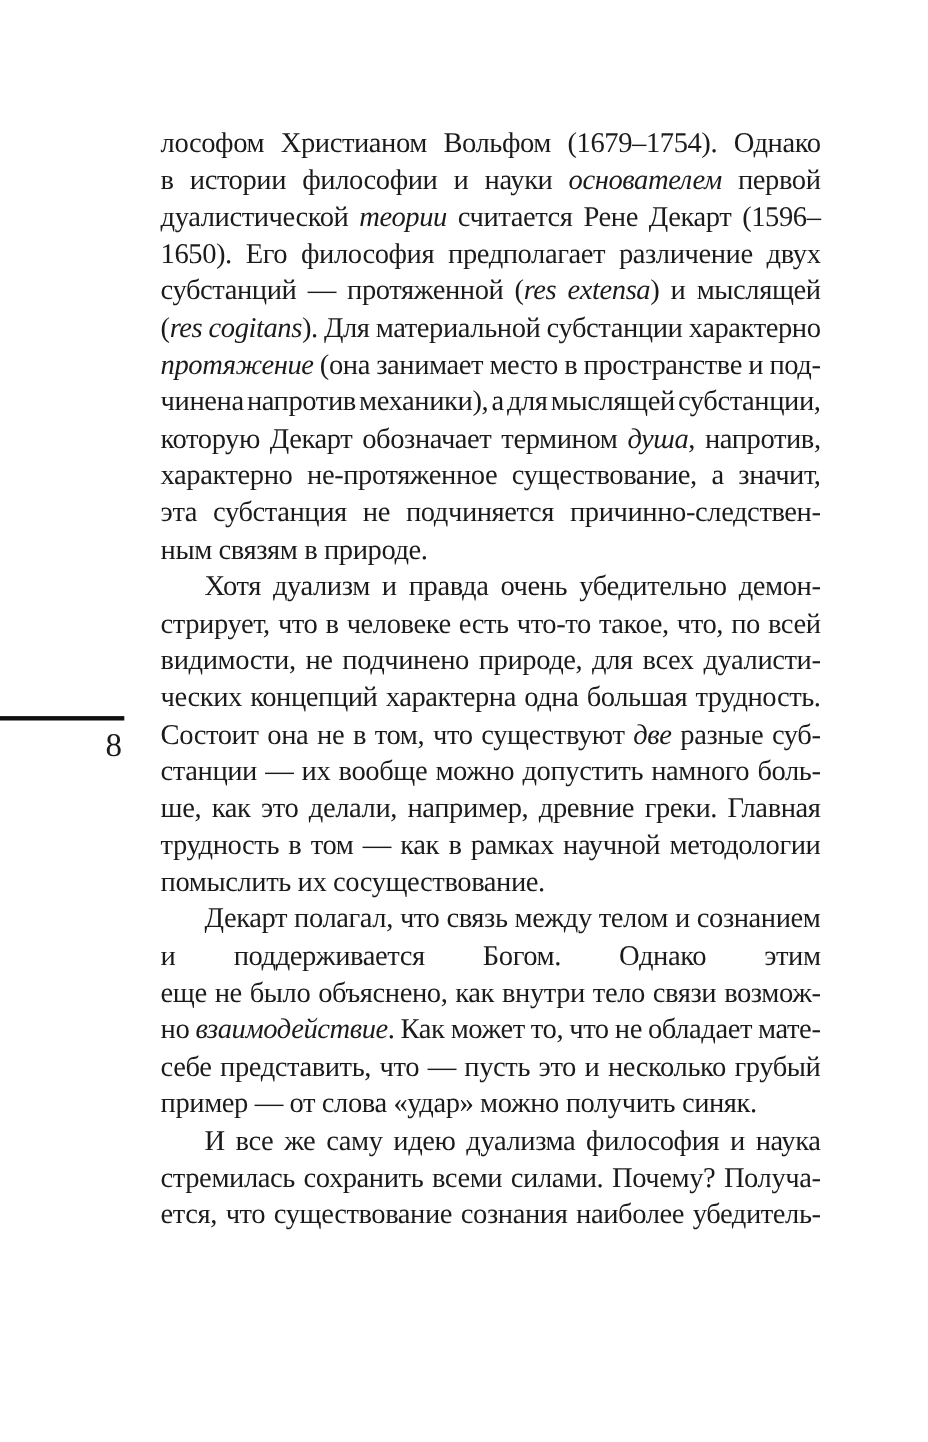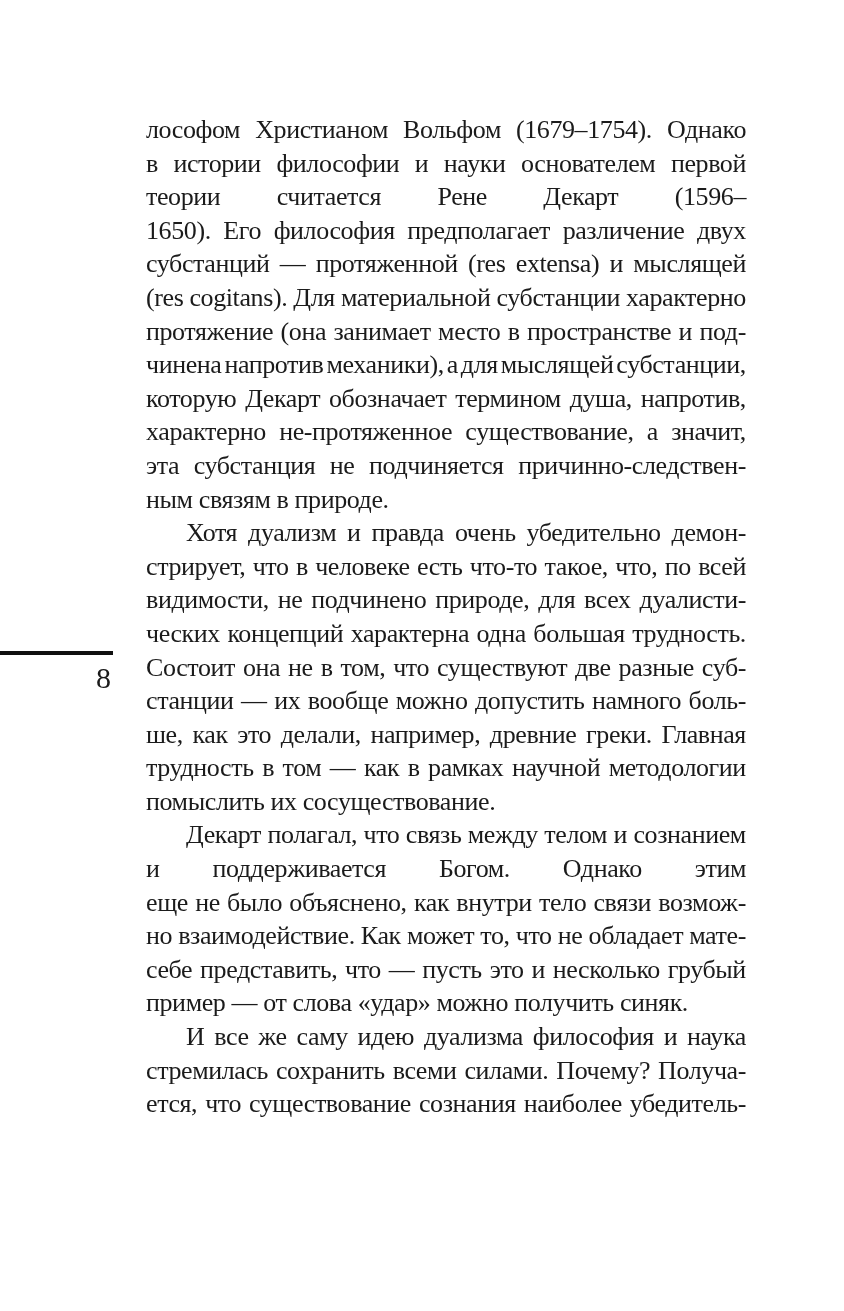--- a/index.html
+++ b/index.html
@@ -35,21 +35,21 @@
   }
   .line { height: 33.6px; }
   .line.just {
     display: flex;
     justify-content: space-between;
     white-space: nowrap;
     align-items: center;
   }
   .line.just .w { flex: 0 0 auto; }
   .line.indent { padding-left: 40px; }
-  .it { }
+  .it { font-style: italic; }
 </style>
 </head>
 <body style="--bg: #ffffff; --text: #1b1b1b; --rule: #101010;">
 
 <div class="book-page">
   <div class="folio-rule"></div>
   <div class="folio">8</div>
   <main class="text-block">
       <div class="line just">
         <span class="w"><span>лософом</span></span>
@@ -61,20 +61,21 @@
       <div class="line just">
         <span class="w"><span>в</span></span>
         <span class="w"><span>истории</span></span>
         <span class="w"><span>философии</span></span>
         <span class="w"><span>и</span></span>
         <span class="w"><span>науки</span></span>
         <span class="w"><span class="it">основателем</span></span>
         <span class="w"><span>первой</span></span>
       </div>
       <div class="line just">
+        <span class="w"><span>дуалистической</span></span>
         <span class="w"><span class="it">теории</span></span>
         <span class="w"><span>считается</span></span>
         <span class="w"><span>Рене</span></span>
         <span class="w"><span>Декарт</span></span>
         <span class="w"><span>(1596–</span></span>
       </div>
       <div class="line just">
         <span class="w"><span>1650).</span></span>
         <span class="w"><span>Его</span></span>
         <span class="w"><span>философия</span></span>

